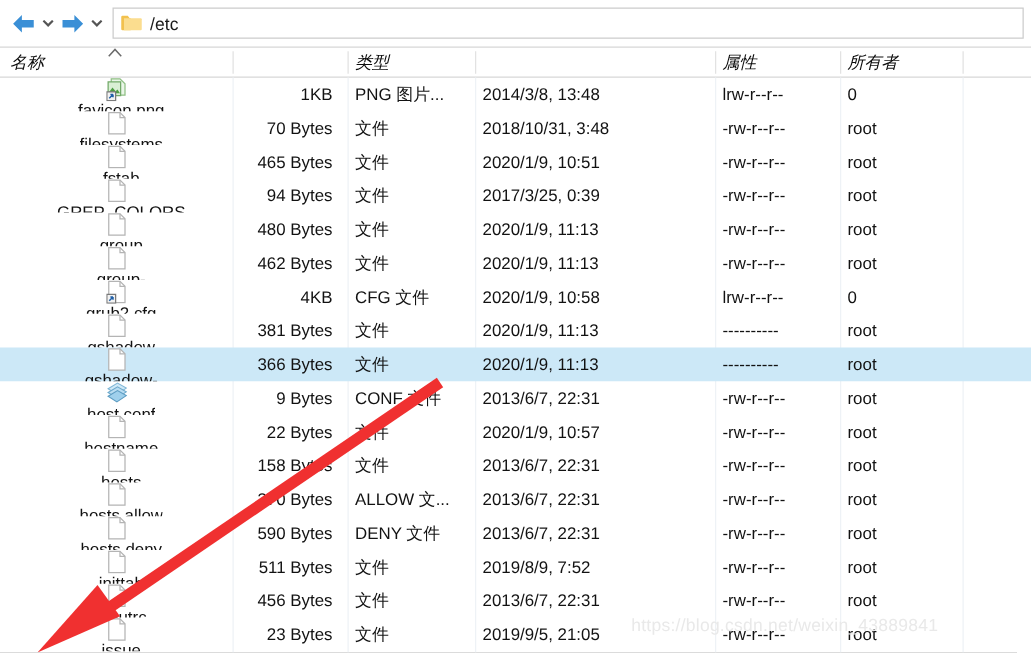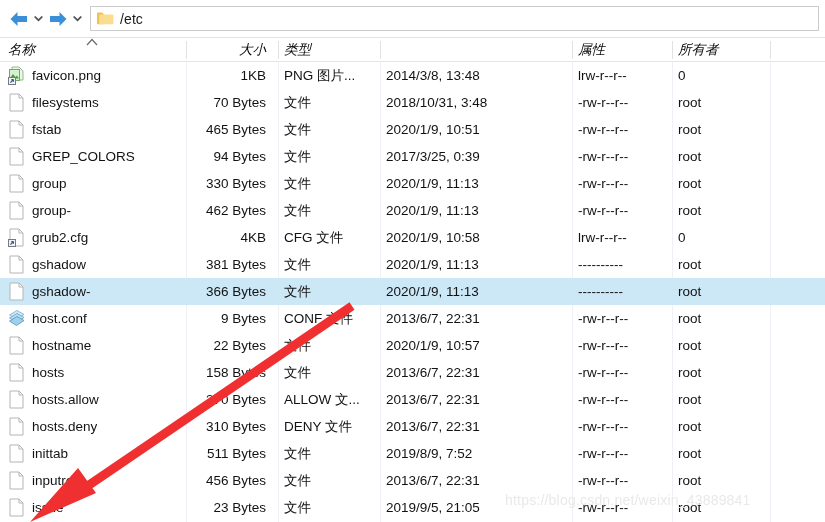--- a/index.html
+++ b/index.html
@@ -107,21 +107,21 @@
   .cell {
     position: absolute;
     height: 27px;
     display: flex; align-items: center;
     font-size: 13.5px;
     color: #121212;
     white-space: nowrap;
     overflow: hidden;
   }
   .cell.rt { justify-content: flex-end; text-align: right; }
-  .c-name   { left: 8px;   width: 178px; }
+  .c-name   { left: 8px;   width: 178px; flex-direction: column; }
   .c-size   { left: 190px; width: 82px;  padding-right: 6px; }
   .c-type   { left: 284px; width: 92px;  }
   .c-mtime  { left: 386px; width: 182px; }
   .c-attr   { left: 578px; width: 90px;  }
   .c-owner  { left: 678px; width: 88px;  }
   .name-txt { overflow: hidden; text-overflow: clip; }
 
   .ficon {
     width: 17px; height: 19px;
     margin-right: 7px;
@@ -192,21 +192,20 @@
           <path d="M1 2.5 A1 1 0 0 1 2 1.5 L6.2 1.5 L7.6 3.3 L8.5 3.3 L8.5 13.2 L2 13.2 A1 1 0 0 1 1 12.2 Z" fill="#f2c14e"></path>
           <path d="M3.2 3.6 L16.6 3.6 A0.8 0.8 0 0 1 17.4 4.4 L17.4 12.4 A0.8 0.8 0 0 1 16.6 13.2 L3.2 13.2 Z" fill="#fbdd8f"></path>
         </svg>
       </span>
       <span class="addr-path">/etc</span>
     </div>
   </div>
 
   <div id="col-header">
     <div class="hcell" style="left:8px;  width:170px;">名称</div>
-    <div class="hcell rt" style="left:190px; width:82px; padding-right:6px;">大小</div>
     <div class="hcell" style="left:284px; width:92px;">类型</div>
     <div class="hcell" style="left:578px; width:90px;">属性</div>
     <div class="hcell" style="left:678px; width:88px;">所有者</div>
 
     <div class="hsep" style="left:186px;"></div>
     <div class="hsep" style="left:278px;"></div>
     <div class="hsep" style="left:380px;"></div>
     <div class="hsep" style="left:572px;"></div>
     <div class="hsep" style="left:672px;"></div>
     <div class="hsep" style="left:770px;"></div>
@@ -283,21 +282,21 @@
         <div class="cell c-owner">root</div>
       </div>
       <div class="row">
         <div class="cell c-name">
           <span class="ficon"><svg width="17" height="19" viewBox="0 0 17 19">
               <path d="M2 1 L11 1 L15 5 L15 18 L2 18 Z" fill="#ffffff" stroke="#b4b4b4" stroke-width="1"></path>
               <path d="M11 1 L11 5 L15 5" fill="none" stroke="#b4b4b4" stroke-width="1"></path>
             </svg></span>
           <span class="name-txt">group</span>
         </div>
-        <div class="cell c-size rt">330 Bytes</div>
+        <div class="cell c-size rt">480 Bytes</div>
         <div class="cell c-type">文件</div>
         <div class="cell c-mtime">2020/1/9, 11:13</div>
         <div class="cell c-attr">-rw-r--r--</div>
         <div class="cell c-owner">root</div>
       </div>
       <div class="row">
         <div class="cell c-name">
           <span class="ficon"><svg width="17" height="19" viewBox="0 0 17 19">
               <path d="M2 1 L11 1 L15 5 L15 18 L2 18 Z" fill="#ffffff" stroke="#b4b4b4" stroke-width="1"></path>
               <path d="M11 1 L11 5 L15 5" fill="none" stroke="#b4b4b4" stroke-width="1"></path>
@@ -412,21 +411,21 @@
         <div class="cell c-owner">root</div>
       </div>
       <div class="row">
         <div class="cell c-name">
           <span class="ficon"><svg width="17" height="19" viewBox="0 0 17 19">
               <path d="M2 1 L11 1 L15 5 L15 18 L2 18 Z" fill="#ffffff" stroke="#b4b4b4" stroke-width="1"></path>
               <path d="M11 1 L11 5 L15 5" fill="none" stroke="#b4b4b4" stroke-width="1"></path>
             </svg></span>
           <span class="name-txt">hosts.deny</span>
         </div>
-        <div class="cell c-size rt">310 Bytes</div>
+        <div class="cell c-size rt">590 Bytes</div>
         <div class="cell c-type">DENY 文件</div>
         <div class="cell c-mtime">2013/6/7, 22:31</div>
         <div class="cell c-attr">-rw-r--r--</div>
         <div class="cell c-owner">root</div>
       </div>
       <div class="row">
         <div class="cell c-name">
           <span class="ficon"><svg width="17" height="19" viewBox="0 0 17 19">
               <path d="M2 1 L11 1 L15 5 L15 18 L2 18 Z" fill="#ffffff" stroke="#b4b4b4" stroke-width="1"></path>
               <path d="M11 1 L11 5 L15 5" fill="none" stroke="#b4b4b4" stroke-width="1"></path>

